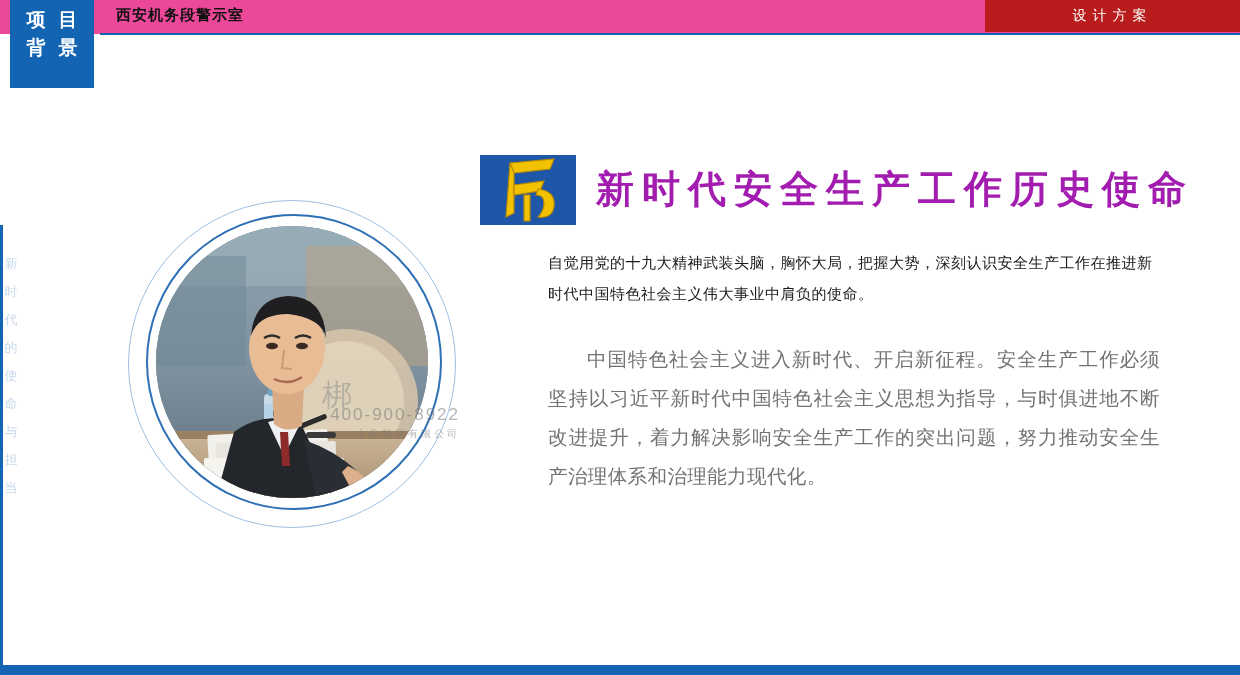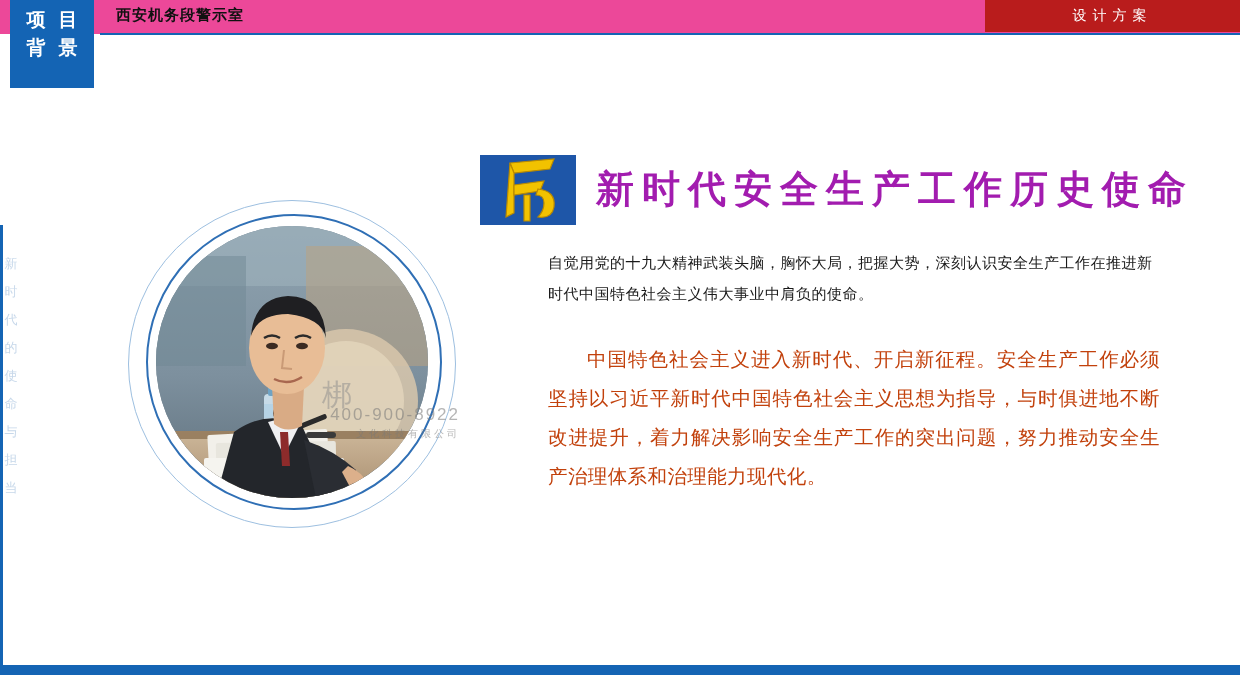--- a/index.html
+++ b/index.html
@@ -216,21 +216,21 @@
     margin-top: 12px;
   }
 
   .body-copy {
     position: absolute;
     left: 548px;
     top: 340px;
     width: 612px;
     font-size: 19.5px;
     line-height: 39px;
-    color: #c2410c;
+    color: #737373;
     letter-spacing: 0.4px;
     text-align: justify;
   }
   .body-copy p {
     margin: 0 0 6px 0;
     text-indent: 2em;
   }
 </style>
 </head>
 <body>

